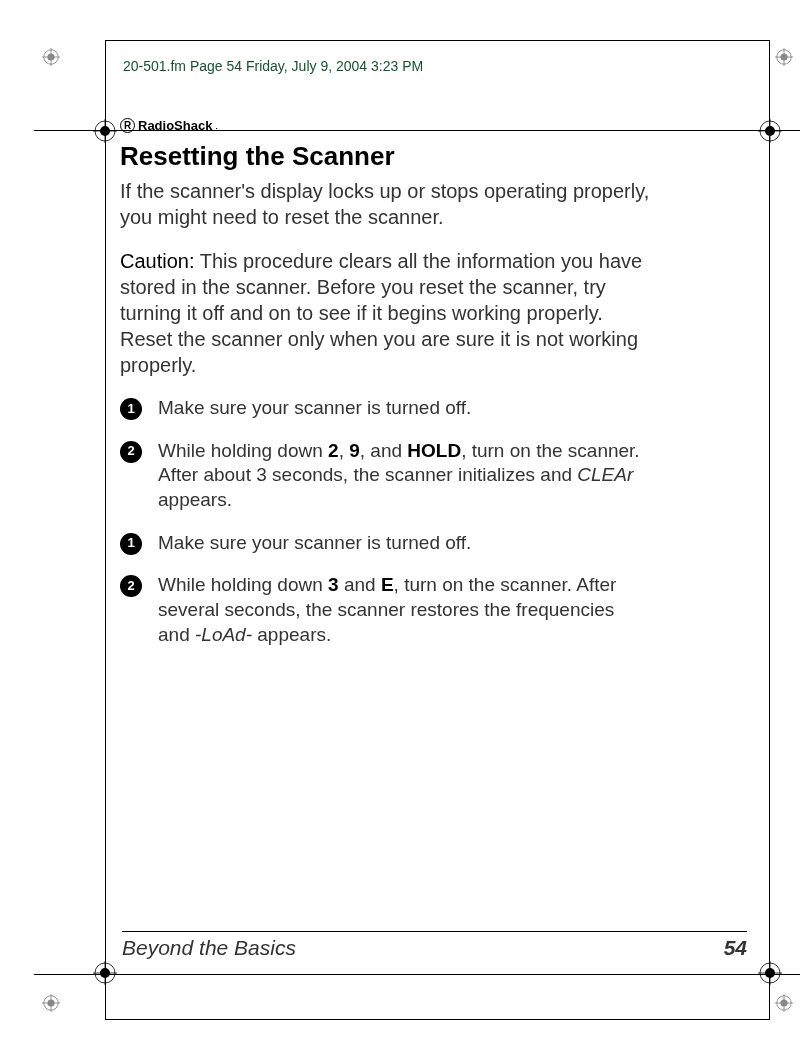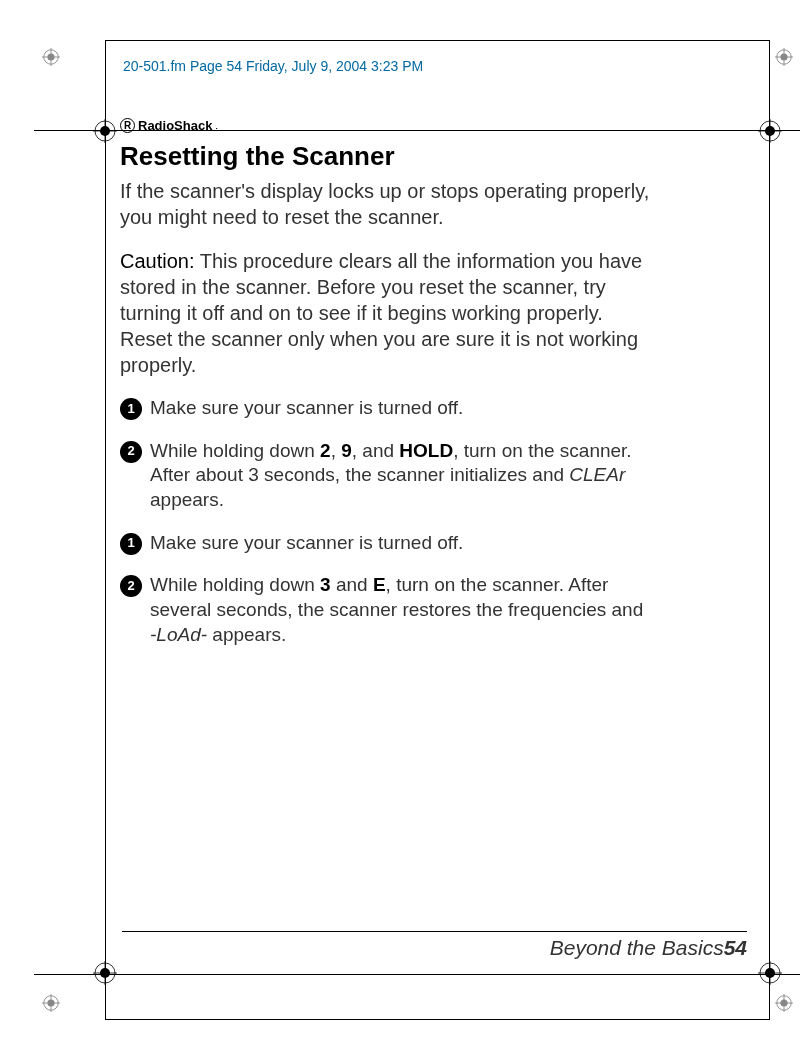--- a/index.html
+++ b/index.html
@@ -70,21 +70,21 @@
       height: 0.5px;
       background: #000;
     }
     
     
     .header-text {
       position: absolute;
       top: 58px;
       left: 123px;
       font-size: 14px;
-      color: #0369a1;
+      color: #14532d;
     }
     
     
     .content {
       position: absolute;
       top: 118px;
       left: 120px;
       width: 530px;
     }
     
@@ -154,32 +154,33 @@
       display: inline-flex;
       align-items: center;
       justify-content: center;
       font-size: 13px;
       font-weight: bold;
       margin-right: 8px;
       margin-top: 2px;
     }
     .step-text {
       flex: 1;
+      margin-left: 8px;
     }
     .bold { font-weight: bold; color: #000; }
     .italic { font-style: italic; }
     
     
     .footer {
       position: absolute;
       bottom: 102px;
       left: 122px;
       right: 60px;
       display: flex;
-      justify-content: flex-end;
+      justify-content: space-between;
       align-items: flex-end;
       font-style: italic;
       font-size: 21px;
       color: #333;
       border-top: 1px solid #000;
       padding-top: 4px;
     }
     .footer-title {
       font-weight: normal;
     }

